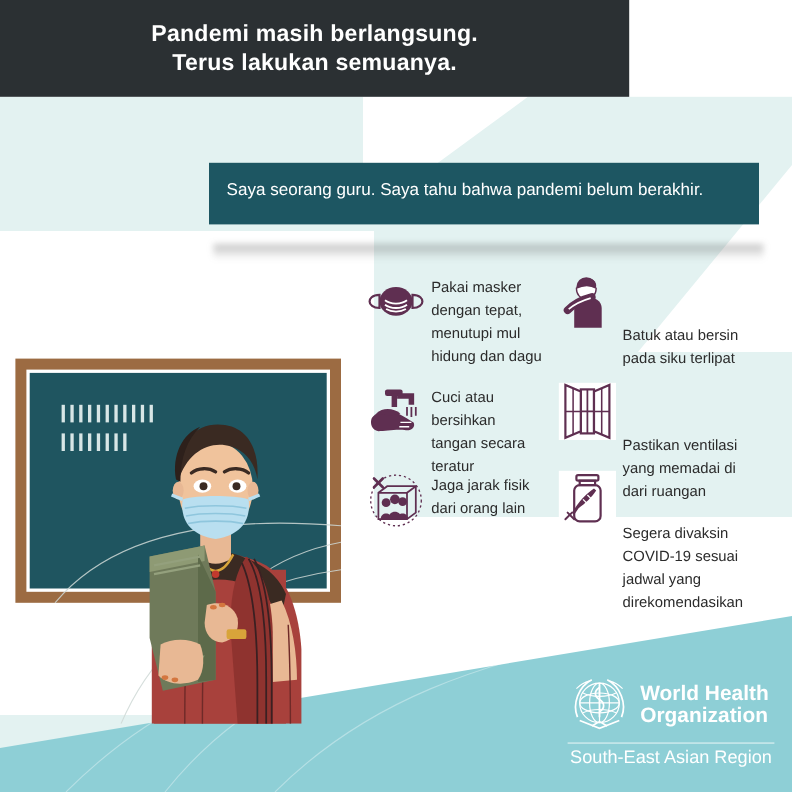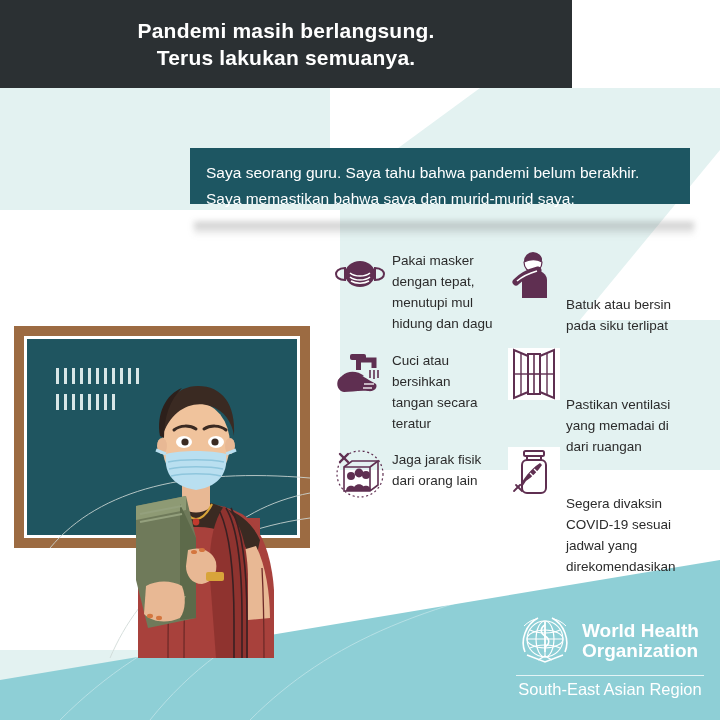--- a/index.html
+++ b/index.html
@@ -37,21 +37,21 @@
   
   .tips{position:absolute;left:334px;top:248px;width:386px;height:300px;}
   .tip{position:absolute;display:flex;align-items:flex-start;}
   .tip .ic{flex:0 0 auto;width:52px;height:52px;position:relative;}
   .tip .tx{font-size:13.5px;line-height:21px;color:#2b2b2b;padding-left:6px;padding-top:2px;
       white-space:pre-line;}
   .tip.col-left{left:0;width:196px;}
   .tip.col-right{left:174px;width:212px;}
   .tip.row1{top:0;}
   .tip.row2{top:100px;}
-  .tip.row3{top:199px;}
+  .tip.row3{top:180px;}
   .tip.col-left .tx{width:132px;}
   .tip.col-right .tx{width:152px;margin-top:44px;}
   .tip.col-right{z-index:5;}
   .tip.col-right .ic{background:#ffffff;}
   .tip.row1.col-right .ic{background:transparent;}
 
   
   .illus{position:absolute;left:10px;top:318px;width:330px;height:340px;}
 
   
@@ -202,21 +202,20 @@
   </svg>
 
   <div class="header">
     <div class="line">Pandemi masih berlangsung.</div>
     <div class="line">Terus lakukan semuanya.</div>
   </div>
 
   <div class="quote-shadow"></div>
   <div class="quote">
     <div class="qline">Saya seorang guru. Saya tahu bahwa pandemi belum  berakhir.</div>
-    <div class="qline">Saya memastikan bahwa saya dan murid-murid saya:</div>
   </div>
 
   <div class="tips">
 
     <div class="tip col-left row1">
       <div class="ic">
         <svg viewBox="0 0 52 52" width="52" height="52">
           <ellipse cx="26" cy="26" rx="15" ry="13" fill="#5f2f51"></ellipse>
           <path d="M11 20 C 4 20 2 24 2 26 C 2 29 5 32 11 32 Z" fill="none" stroke="#5f2f51" stroke-width="2"></path>
           <path d="M41 20 C 48 20 50 24 50 26 C 50 29 47 32 41 32 Z" fill="none" stroke="#5f2f51" stroke-width="2"></path>

